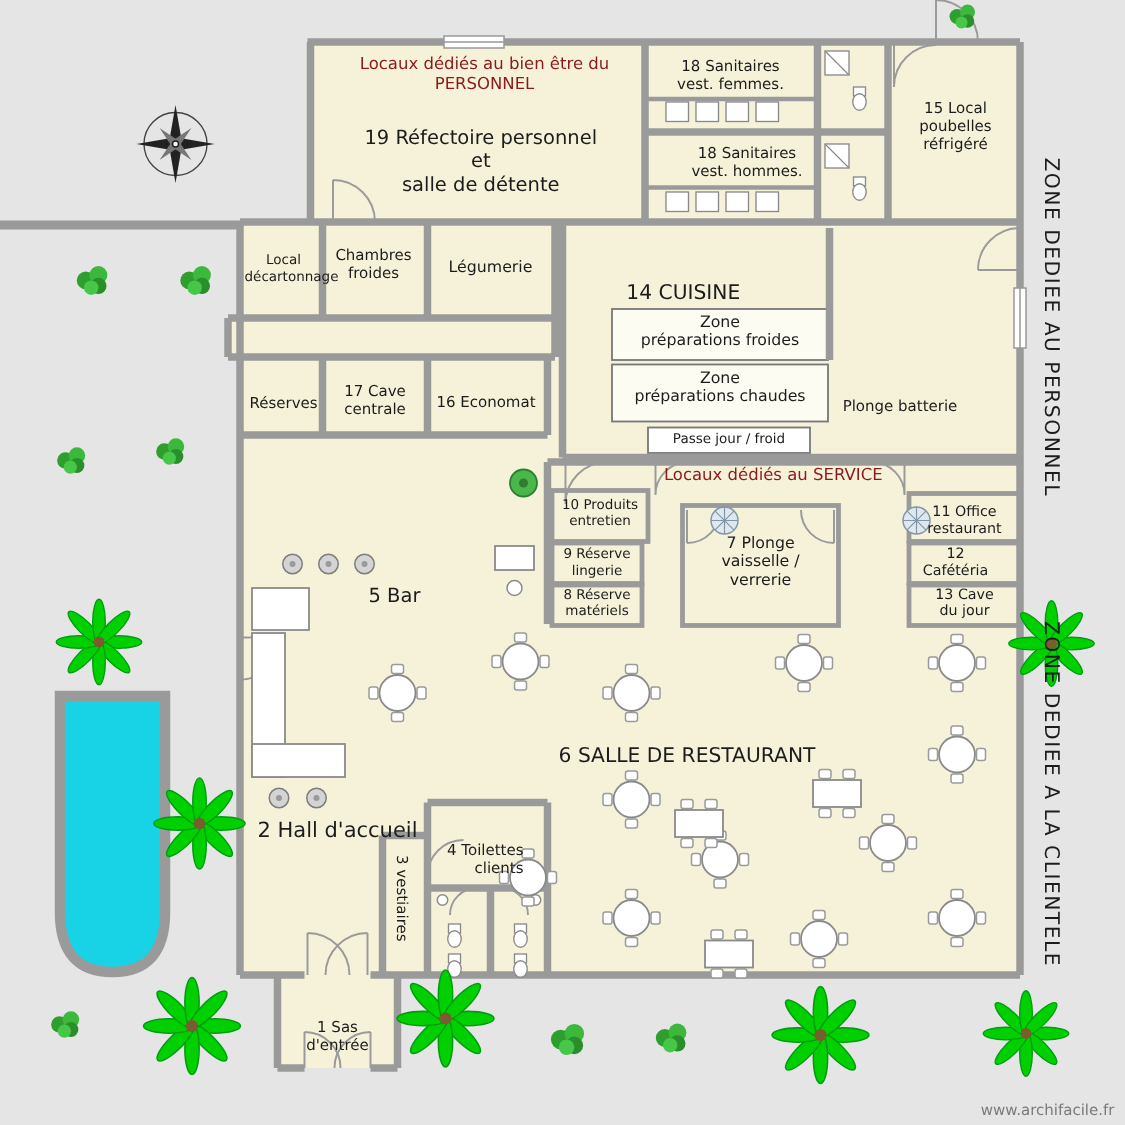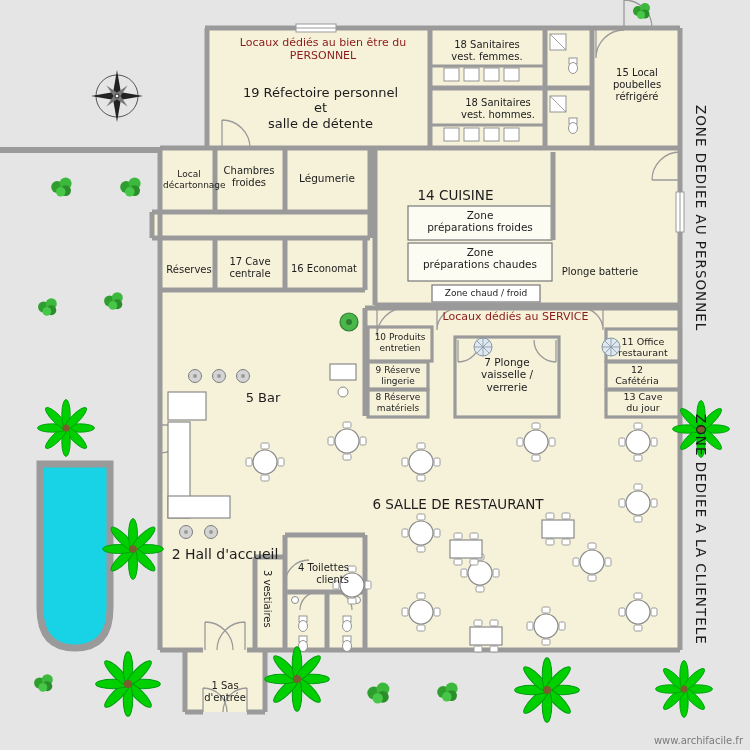--- a/index.html
+++ b/index.html
@@ -265,21 +265,21 @@
   <div class="lbl" style="left:221px;top:256px;width:58px;font-size:10px;">17 Cave
 centrale</div>
   <div class="lbl" style="left:286px;top:263px;width:76px;font-size:10px;">16 Economat</div>
 
   <div class="lbl" style="left:403px;top:188px;width:105px;font-size:13.5px;">14 CUISINE</div>
   <div class="lbl" style="left:410px;top:209px;width:140px;font-size:10.5px;">Zone
 préparations froides</div>
   <div class="lbl" style="left:410px;top:246px;width:140px;font-size:10.5px;">Zone
 préparations chaudes</div>
   <div class="lbl" style="left:545px;top:266px;width:110px;font-size:10px;">Plonge batterie</div>
-  <div class="lbl" style="left:432px;top:288px;width:108px;font-size:9px;">Zone chaud / froid</div>
+  <div class="lbl" style="left:432px;top:288px;width:108px;font-size:9px;">Passe jour / froid</div>
 
   <div class="lbl red" style="left:428px;top:311px;width:175px;font-size:11px;">Locaux dédiés au SERVICE</div>
   <div class="lbl" style="left:369px;top:332px;width:62px;font-size:9px;">10 Produits
 entretien</div>
   <div class="lbl" style="left:369px;top:365px;width:58px;font-size:9px;">9 Réserve
 lingerie</div>
   <div class="lbl" style="left:369px;top:392px;width:58px;font-size:9px;">8 Réserve
 matériels</div>
   <div class="lbl" style="left:462px;top:356px;width:90px;font-size:10.5px;">7 Plonge
 vaisselle /

